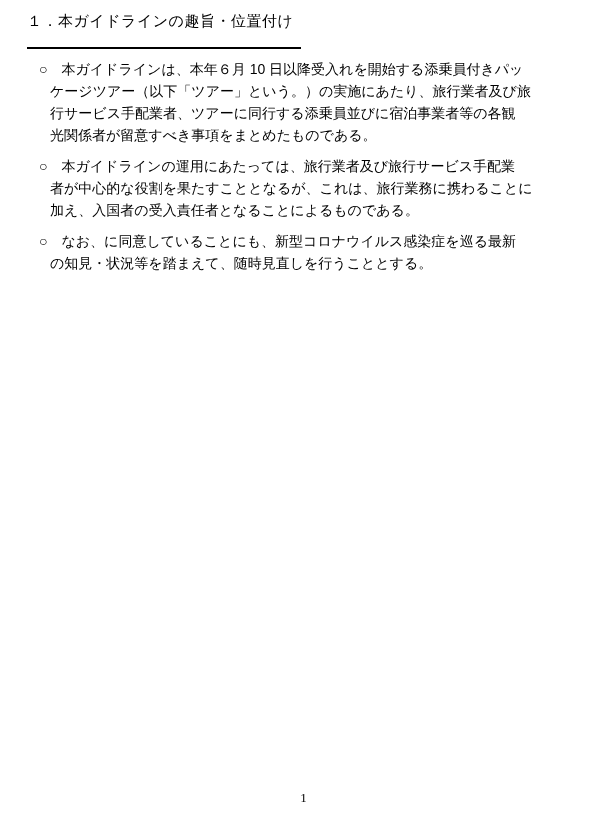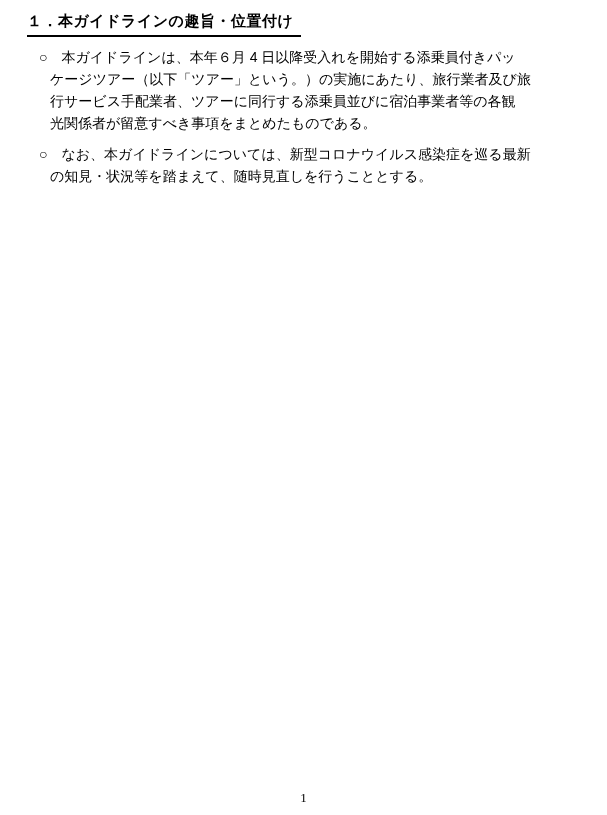--- a/index.html
+++ b/index.html
@@ -20,25 +20,25 @@
     box-sizing: border-box;
     padding-top: 10px;
   }
   .title-row {
     margin-left: 27px;
     margin-right: 20px;
   }
   .doc-title {
     display: inline-block;
     font-size: 15px;
-    font-weight: 700;
+    font-weight: 400;
     line-height: 20px;
     letter-spacing: 0.5px;
     border-bottom: 2px solid #000000;
-    padding: 0 8px 4px 0;
+    padding: 0 8px 16px 0;
     margin: 0;
   }
   .para {
     margin: 9px 16px 0 50px;
     text-indent: -11px;
     white-space: pre-line;
     text-align: left;
     word-break: break-all;
   }
   .page-number {
@@ -55,28 +55,31 @@
 </style>
 </head>
 <body>
 
 <div class="page">
 
   <div class="title-row">
     <h1 class="doc-title">１．本ガイドラインの趣旨・位置付け</h1>
   </div>
 
-  <div class="para">○　本ガイドラインは、本年６月 4 日以降受入れを開始する添乗員付きパッ
+  <div class="para">○　本ガイドラインは、本年６月 10 日以降受入れを開始する添乗員付きパッ
 ケージツアー（以下「ツアー」という。）の実施にあたり、旅行業者及び旅
 行サービス手配業者、ツアーに同行する添乗員並びに宿泊事業者等の各観
 光関係者が留意すべき事項をまとめたものである。</div>
 
 
+  <div class="para">○　本ガイドラインの運用にあたっては、旅行業者及び旅行サービス手配業
+者が中心的な役割を果たすこととなるが、これは、旅行業務に携わることに
+加え、入国者の受入責任者となることによるものである。</div>
 
 
 
 
-  <div class="para">○　なお、本ガイドラインについては、新型コロナウイルス感染症を巡る最新
+  <div class="para">○　なお、に同意していることにも、新型コロナウイルス感染症を巡る最新
 の知見・状況等を踏まえて、随時見直しを行うこととする。</div>
 
   <div class="page-number">1</div>
 
 </div>
 
 </body></html>

